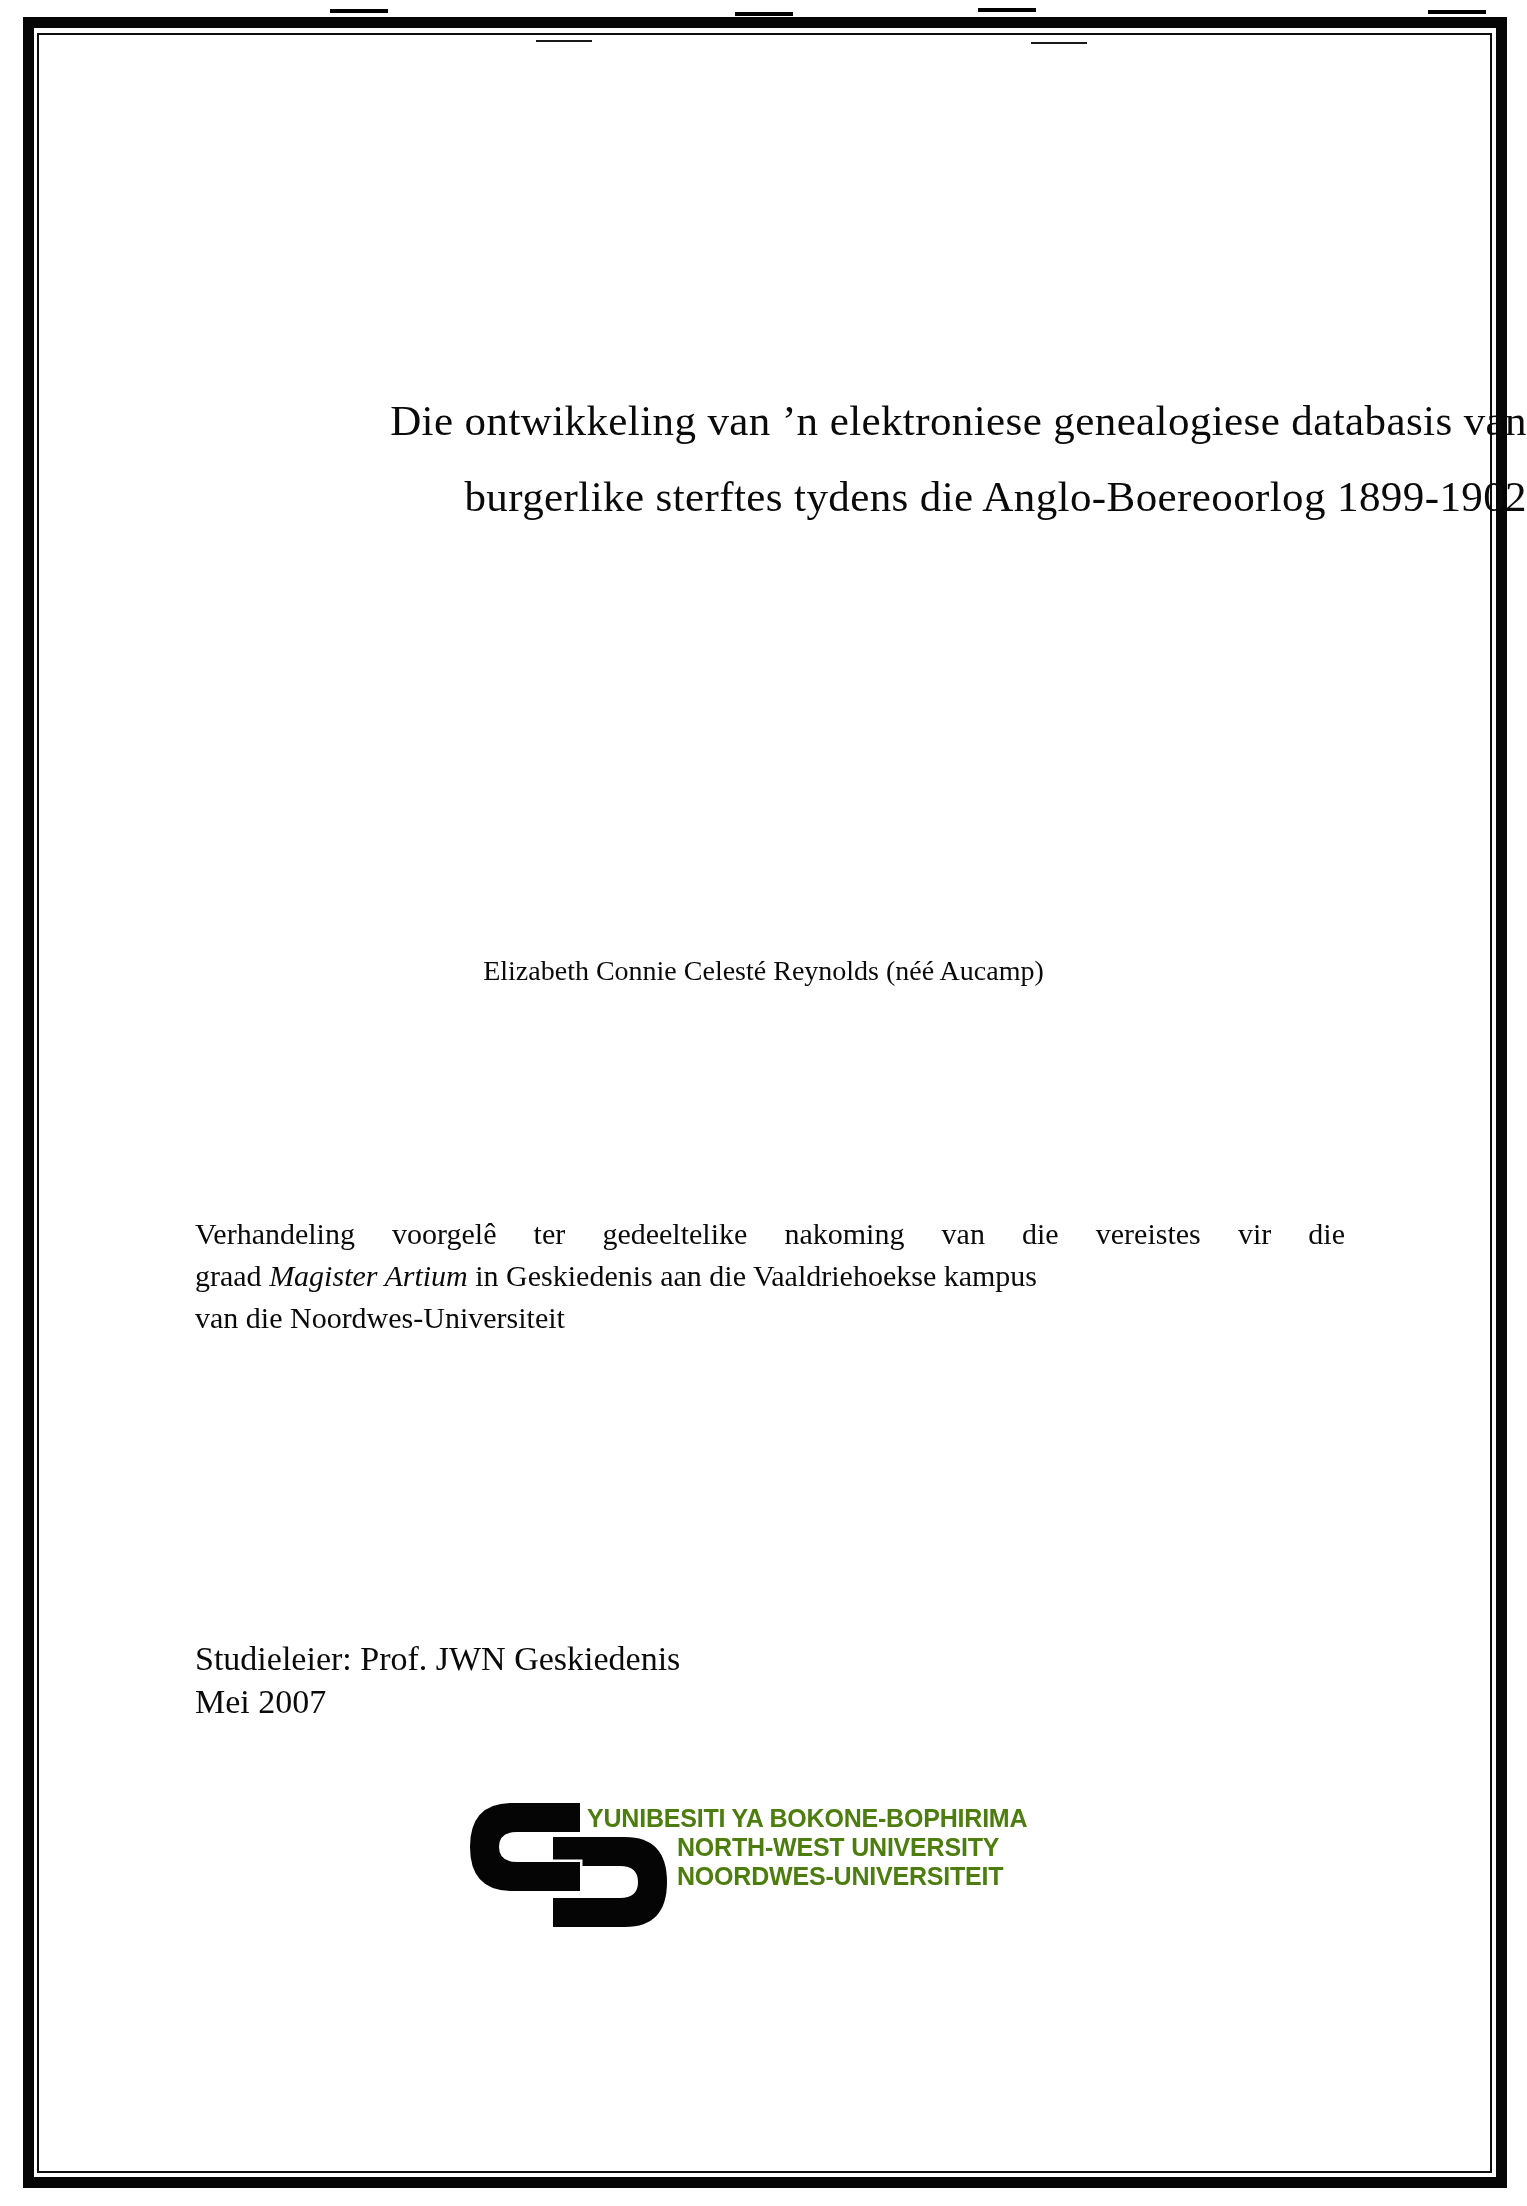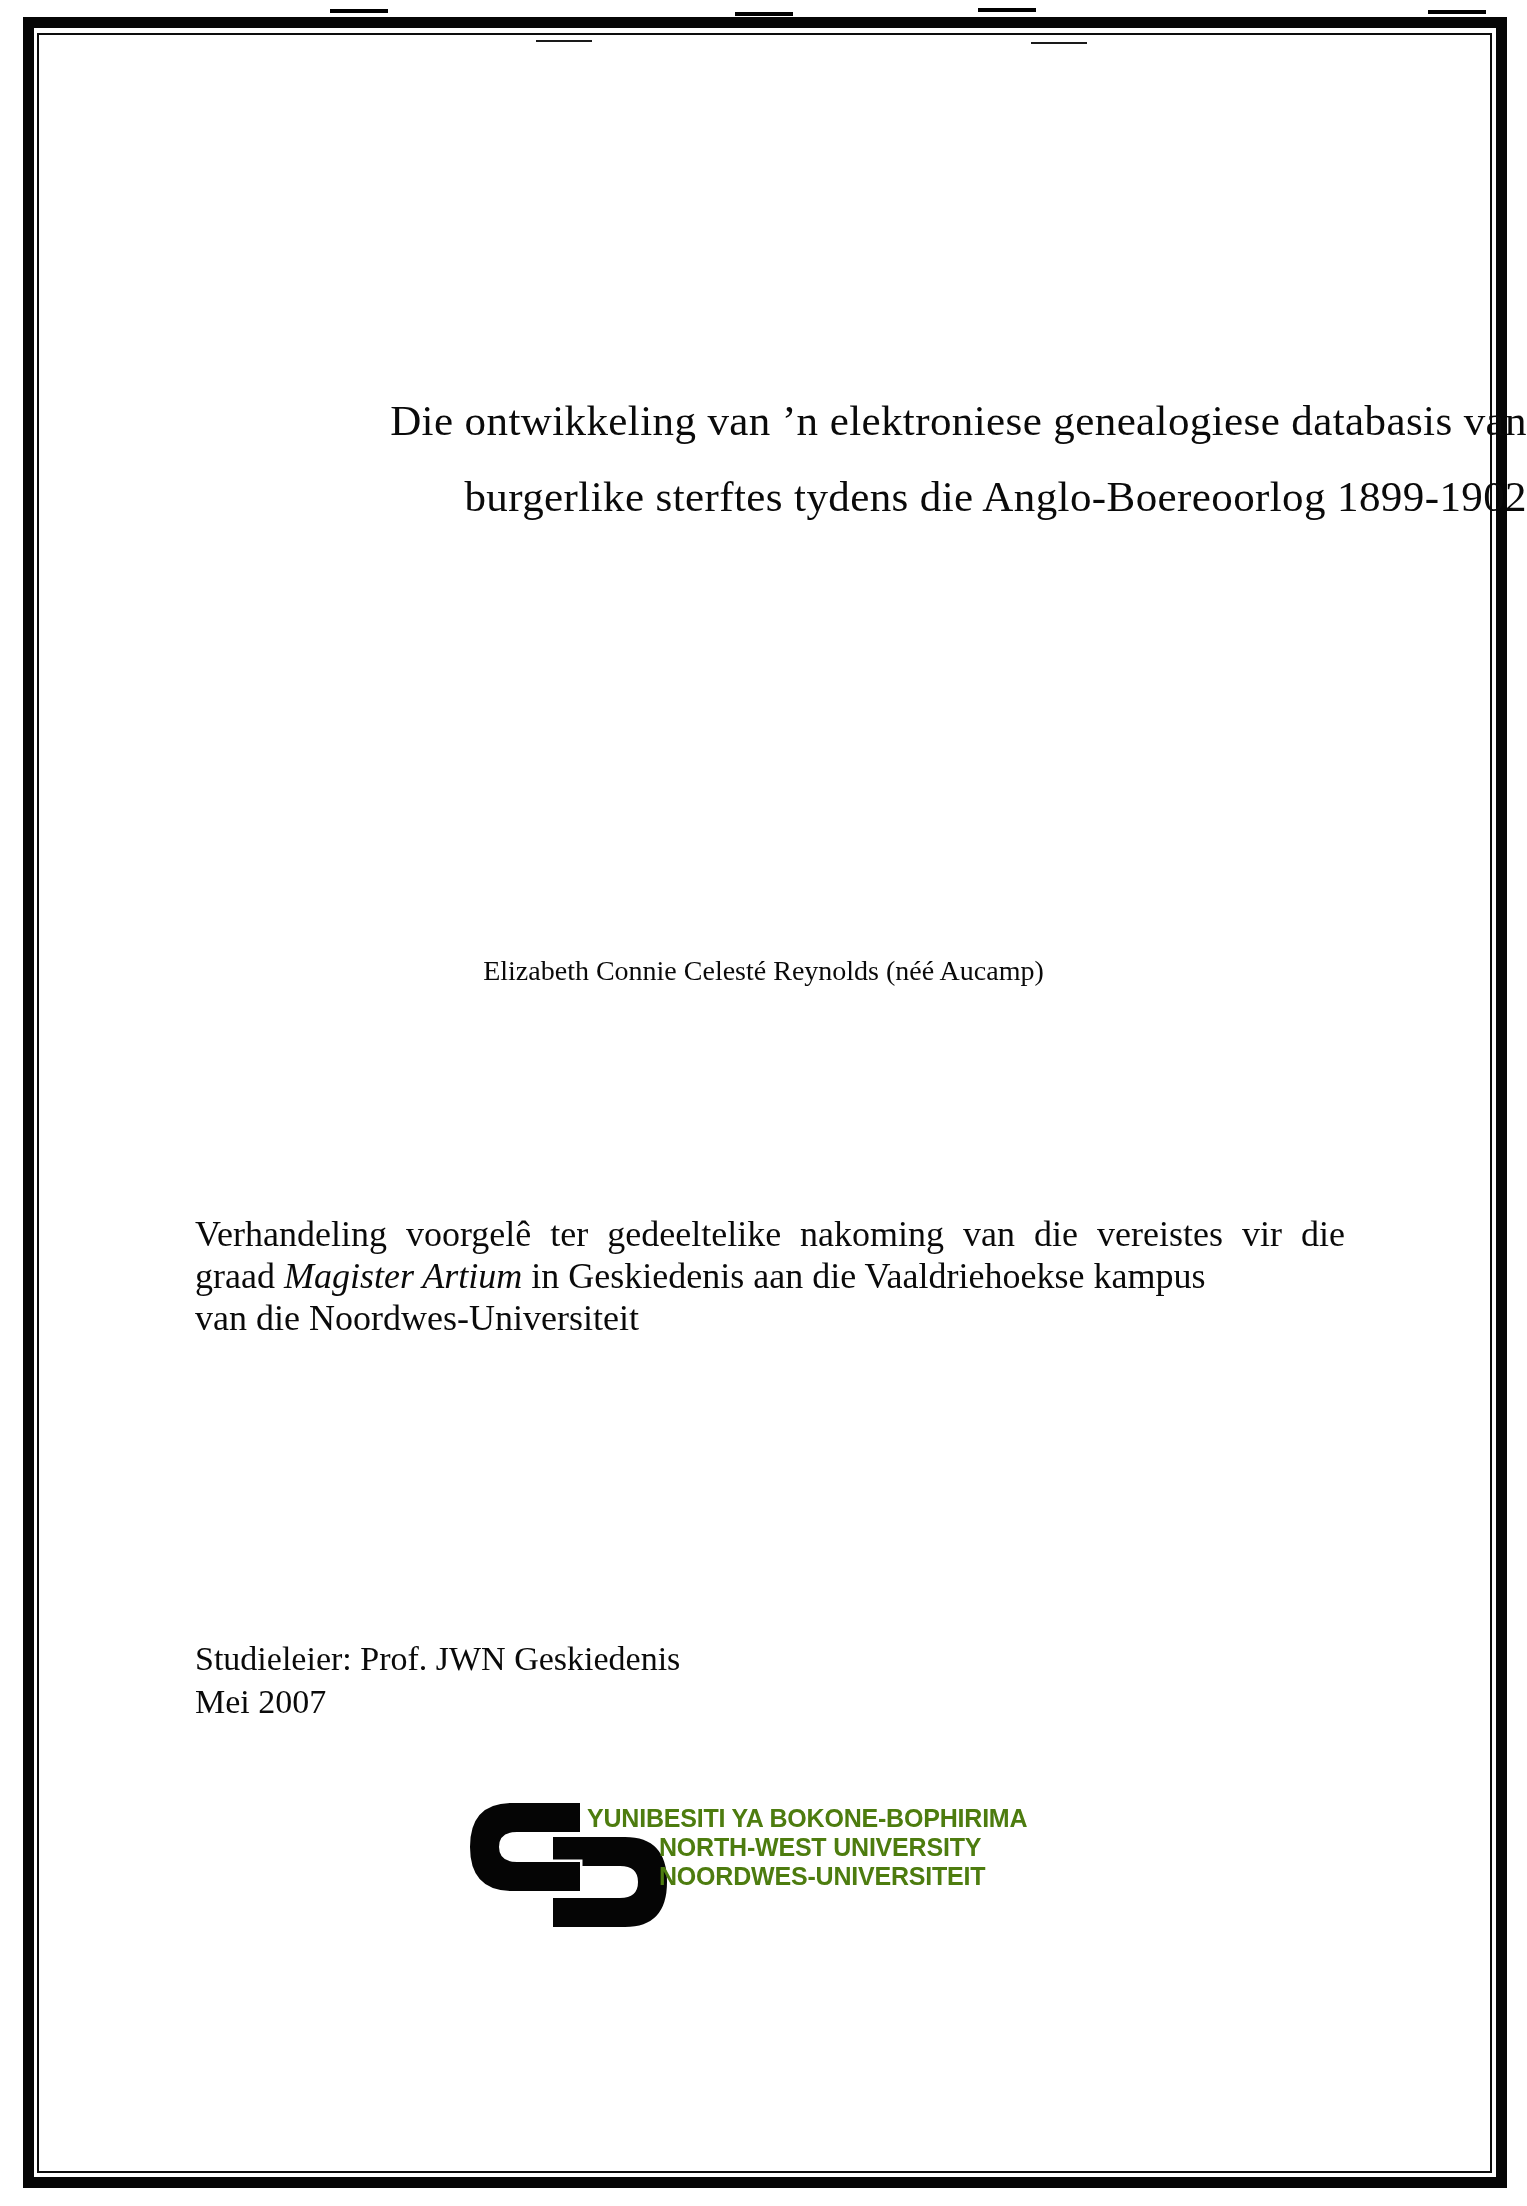--- a/index.html
+++ b/index.html
@@ -51,21 +51,21 @@
     position: absolute;
     left: 0; right: 0; top: 948px;
     text-align: center;
     font-size: 28px;
     line-height: 46px;
   }
   .statement {
     position: absolute;
     left: 195px; top: 1213px;
     width: 1150px;
-    font-size: 36px;
+    font-size: 30px;
     line-height: 42px;
     font-family: Liberation Serif, serif;
   }
   .justify-line {
     text-align: justify;
     text-align-last: justify;
   }
   .italic { font-style: italic; }
   .supervisor {
     position: absolute;
@@ -88,21 +88,21 @@
     position: absolute;
     left: 117px; top: 1px;
     font-family: "Liberation Sans", "DejaVu Sans", sans-serif;
     font-weight: bold;
     font-size: 25px;
     line-height: 29px;
     letter-spacing: -0.2px;
     white-space: nowrap;
     color: #4d7c0f;
   }
-  .logo-text .indented { margin-left: 72px; }
+  .logo-text .indented { margin-left: 90px; }
 </style>
 </head>
 <body>
 
 <div class="page">
 
   <div class="frame-outer"></div>
   <div class="frame-inner"></div>
   <div class="scan-noise"></div>
 

